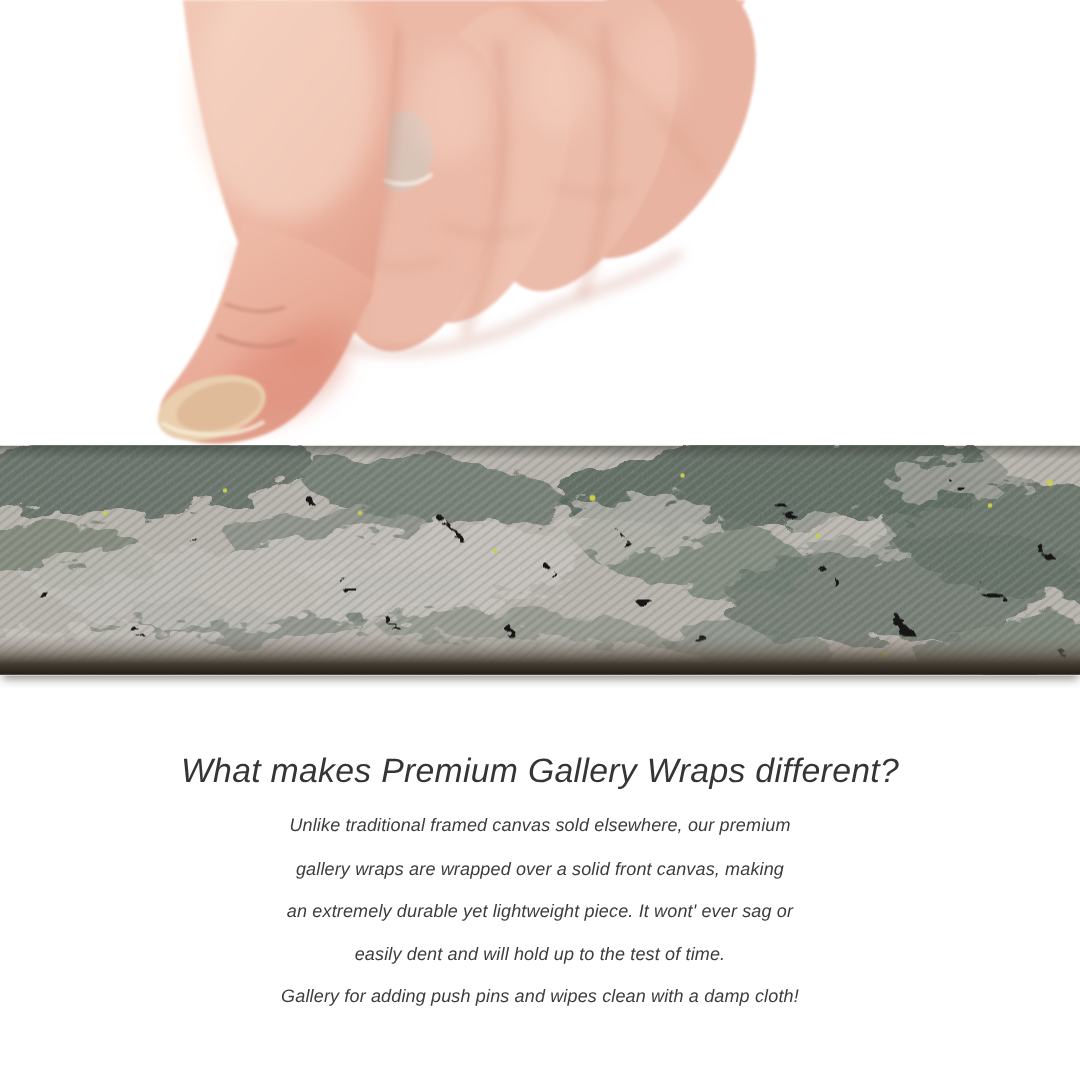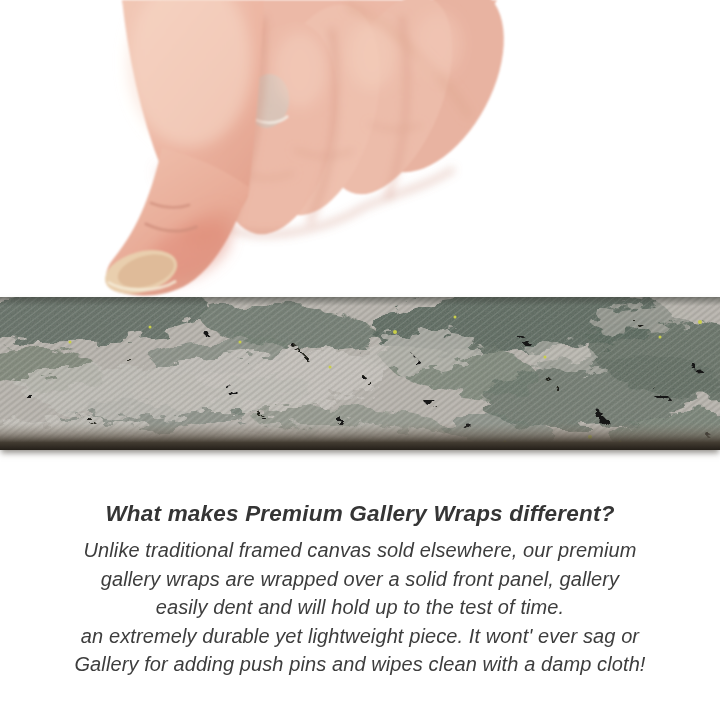--- a/index.html
+++ b/index.html
@@ -11,25 +11,25 @@
   .strip-wrap {
     position:absolute; left:0; top:297px; width:720px; height:153px;
     box-shadow: 0 4px 6px -1px rgba(60,55,45,0.55);
   }
   .strip-svg { display:block; }
   .text-block {
     position:absolute; left:0; top:501px; width:720px; text-align:center;
     font-style:italic; color:#3a3a3a;
   }
   .heading {
-    font-size:22.5px; font-weight:700; letter-spacing:0.2px;
+    font-size:22.5px; font-weight:400; letter-spacing:0.2px;
     margin:0 0 9px 0; color:#353535;
   }
   .line {
-    font-size:20px; font-weight:400; line-height:28.6px; margin:0;
+    font-size:12px; font-weight:400; line-height:28.6px; margin:0;
     color:#3d3d3d; letter-spacing:0.1px;
   }
 </style>
 </head>
 <body>
 
 <div class="stage">
 
   <svg class="hand-svg" width="720" height="312" viewBox="0 0 720 312" aria-hidden="true">
     <defs>
@@ -220,19 +220,19 @@
       </g>
 
       <rect width="720" height="9" fill="url(#topShade)"></rect>
       <rect y="126" width="720" height="27" fill="url(#foldEdge)"></rect>
     </svg>
   </div>
 
   <section class="text-block">
     <h1 class="heading">What makes Premium Gallery Wraps different?</h1>
     <p class="line">Unlike traditional framed canvas sold elsewhere, our premium</p>
-    <p class="line">gallery wraps are wrapped over a solid front panel, gallery</p>
+    <p class="line">gallery wraps are wrapped over a solid front canvas, making</p>
+    <p class="line">an extremely durable yet lightweight piece. It wont' ever sag or</p>
     <p class="line">easily dent and will hold up to the test of time.</p>
-    <p class="line">an extremely durable yet lightweight piece. It wont' ever sag or</p>
     <p class="line">Gallery for adding push pins and wipes clean with a damp cloth!</p>
   </section>
 
 </div>
 
 </body></html>

